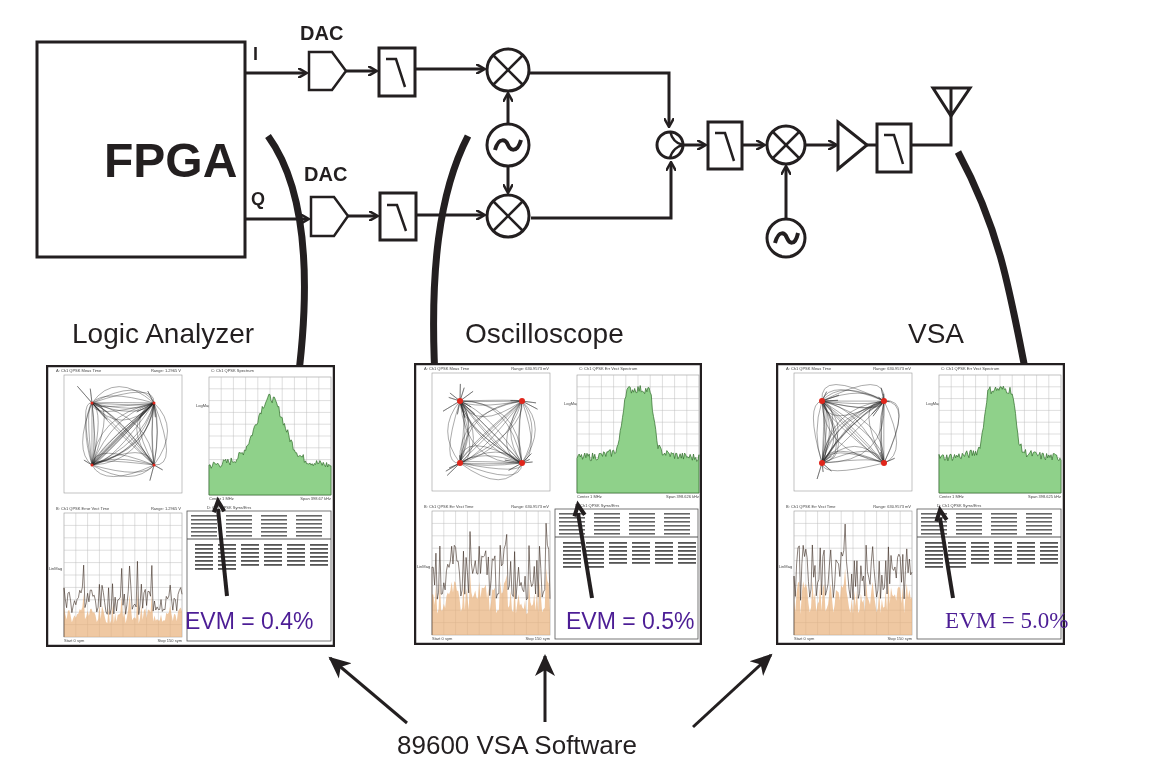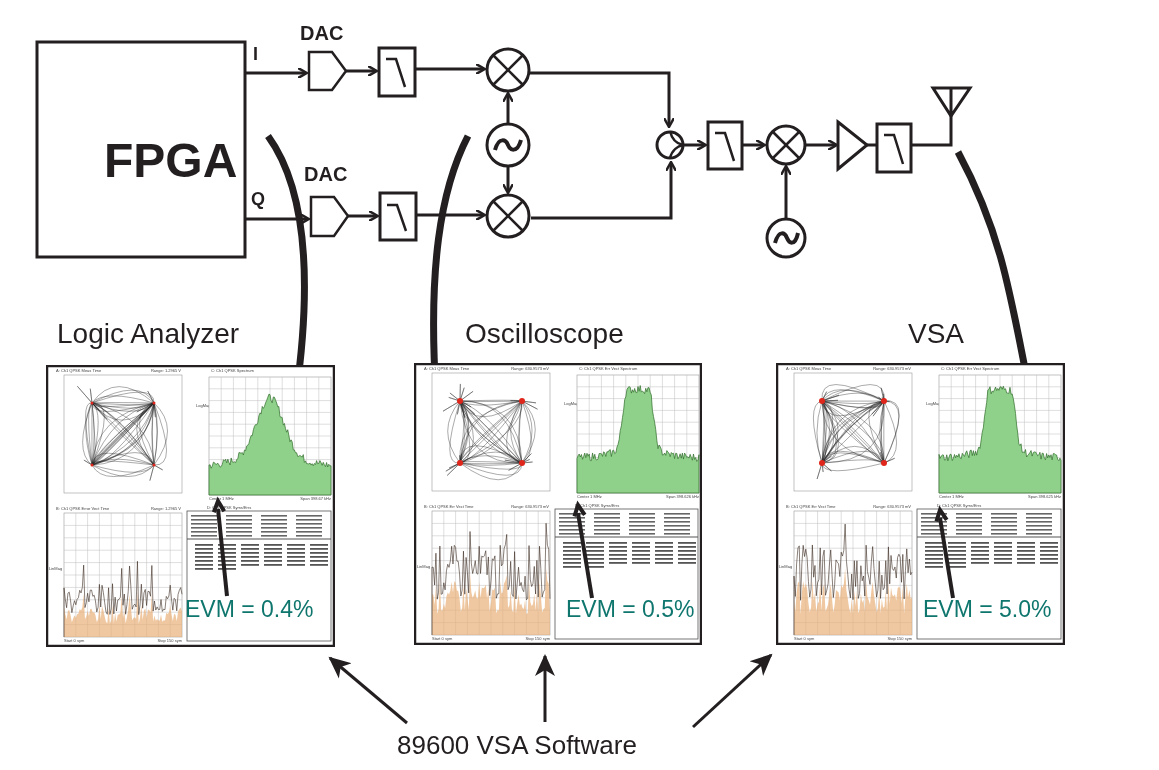--- a/index.html
+++ b/index.html
@@ -1,21 +1,21 @@
 <!DOCTYPE html>
 <html><head>
 <meta charset="utf-8">
 <style>
   html,body{margin:0;padding:0;background:#fff;}
   body{width:1159px;height:770px;position:relative;overflow:hidden;font-family:"Liberation Sans",sans-serif;color:#231f20;}
   svg{position:absolute;left:0;top:0;}
   .lbl{position:absolute;white-space:nowrap;}
   .bold{font-weight:bold;}
   .title{font-size:28px;color:#231f20;}
-  .evm{font-size:23px;color:#0f766e;}
+  .evm{font-size:23px;color:#4c1d95;margin-top:12px;}
   .footer{font-size:26px;}
 </style>
 </head>
 <body>
 
 <svg width="1159" height="770" viewBox="0 0 1159 770">
   <defs>
     <marker id="ah" markerWidth="10" markerHeight="10" refX="8" refY="5" orient="auto" markerUnits="userSpaceOnUse">
       <path d="M0,0 L9,5 L0,10" fill="none" stroke="#231f20" stroke-width="2.5"></path>
     </marker>
@@ -104,21 +104,21 @@
   <line x1="545" y1="722" x2="545" y2="656" stroke="#231f20" stroke-width="3" marker-end="url(#ahSolid)"></line>
   <line x1="693" y1="727" x2="771" y2="655" stroke="#231f20" stroke-width="3" marker-end="url(#ahSolid)"></line>
 </svg>
 
 <div class="lbl bold" style="left:104px;top:133px;font-size:48px;text-align:right;">FPGA</div>
 <div class="lbl bold" style="left:253px;top:44px;font-size:18px;">I</div>
 <div class="lbl bold" style="left:251px;top:189px;font-size:18px;">Q</div>
 <div class="lbl bold" style="left:300px;top:22px;font-size:20px;">DAC</div>
 <div class="lbl bold" style="left:304px;top:163px;font-size:20px;">DAC</div>
 
-<div class="lbl title" style="left:57px;top:318px;">Logic Analyzer</div>
+<div class="lbl title" style="left:72px;top:318px;">Logic Analyzer</div>
 <div class="lbl title" style="left:465px;top:318px;">Oscilloscope</div>
 <div class="lbl title" style="left:888px;top:318px;margin-left:20px;">VSA</div>
 
 <div class="lbl footer" style="left:397px;top:730px;">89600 VSA Software</div>
 
 <div id="panels">
     <svg width="289" height="282" style="left: 46px; top: 365px;">
       <rect x="1" y="1" width="287" height="280" fill="#fff" stroke="#231f20" stroke-width="2.5"></rect>
       <text x="10" y="7" font-size="4" fill="#444" font-family="Liberation Sans, sans-serif" text-anchor="start">A: Ch1 QPSK Meas Time</text>
       <text x="135" y="7" font-size="4" fill="#444" font-family="Liberation Sans, sans-serif" text-anchor="end">Range: 1.2965 V</text>
@@ -718,18 +718,18 @@
         <rect x="149" y="199" width="18" height="1.8" fill="#555"></rect>
         <rect x="172" y="199" width="18" height="1.8" fill="#555"></rect>
         <rect x="195" y="199" width="18" height="1.8" fill="#555"></rect>
         <rect x="218" y="199" width="18" height="1.8" fill="#555"></rect>
         <rect x="241" y="199" width="18" height="1.8" fill="#555"></rect>
         <rect x="264" y="199" width="18" height="1.8" fill="#555"></rect>
         <rect x="149" y="203" width="18" height="1.8" fill="#555"></rect>
         <rect x="172" y="203" width="18" height="1.8" fill="#555"></rect>
       </g>
     </svg>
-    <div class="lbl evm" style="left: 923px; top: 596px;">EVM = 5.0%</div>
+    <div class="lbl evm" style="left: 945px; top: 596px; font-family: Liberation Serif, serif;">EVM = 5.0%</div>
     <svg width="1159" height="770" style="pointer-events: none;">
       <line x1="953" y1="598" x2="940" y2="518" stroke="#231f20" stroke-width="4"></line>
       <path d="M946.7426569584843,519.9265591793029 L940,510 L936.4155618528657,521.4521527744512" fill="none" stroke="#231f20" stroke-width="4"></path>
     </svg>
   </div>
 
 </body></html>

